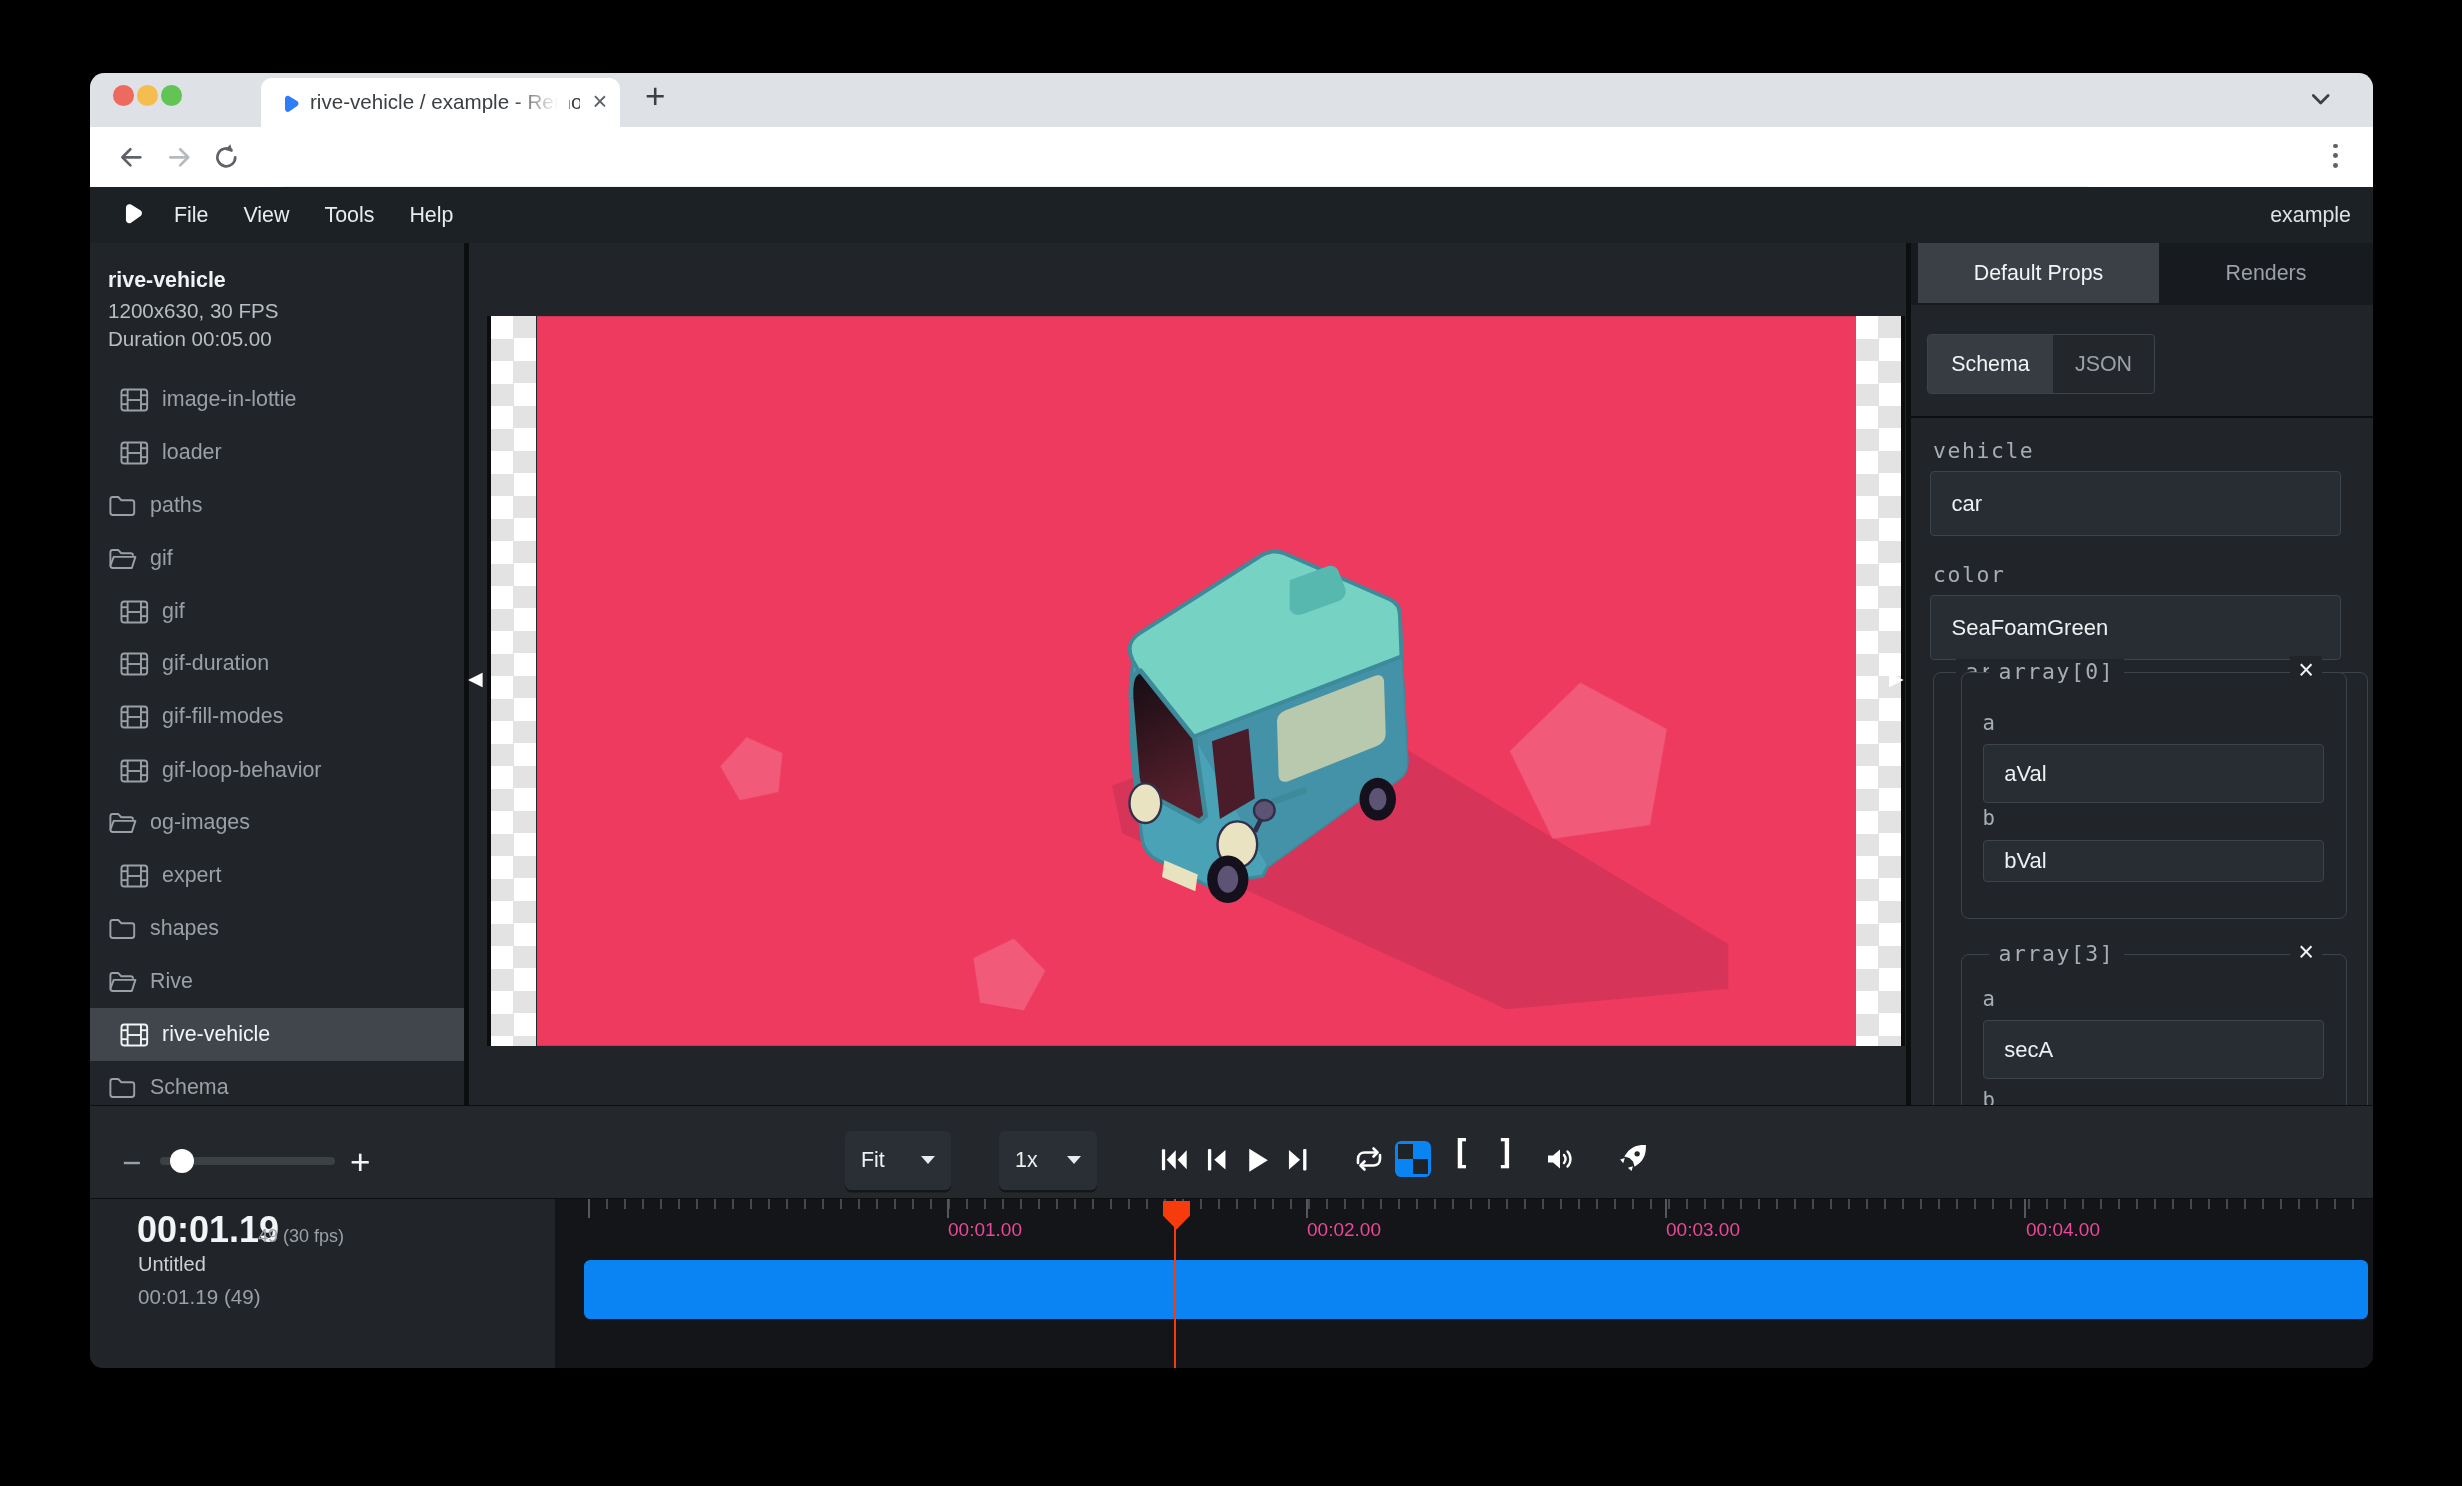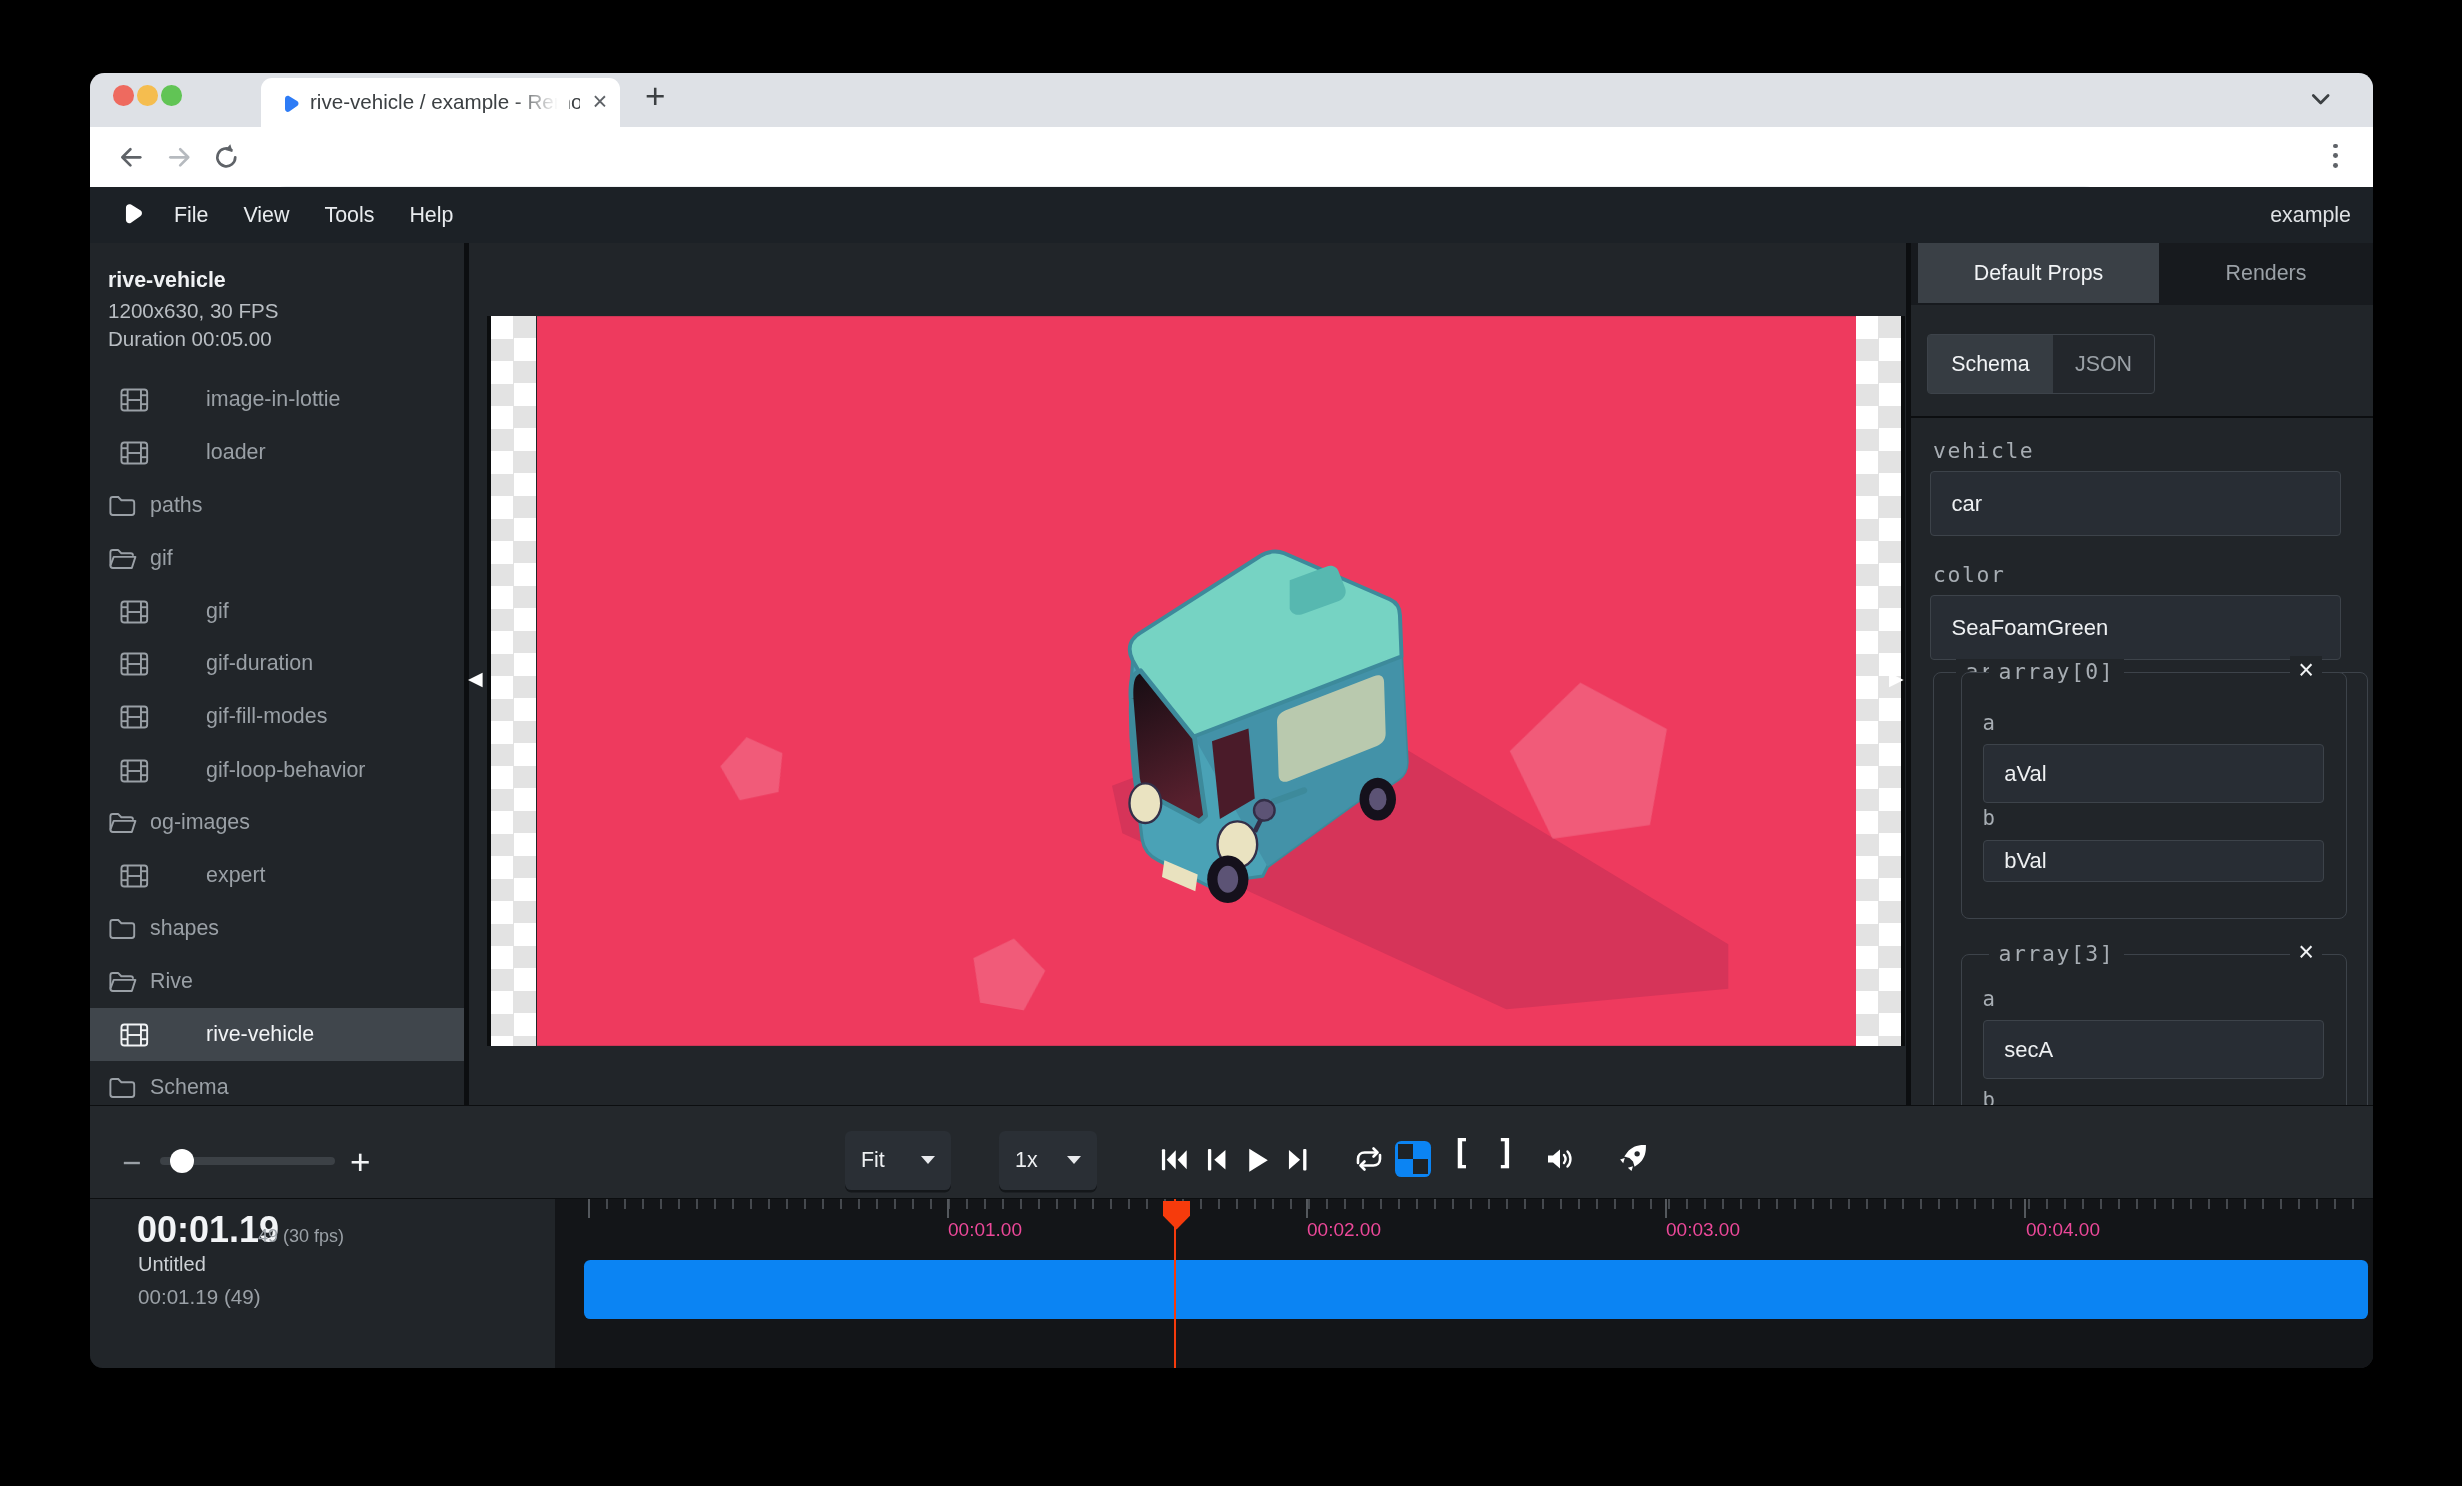--- a/index.html
+++ b/index.html
@@ -27,21 +27,21 @@
     display:flex; align-items:center; color:#e8ebee; font-size:21.4px; }
   .menu-item { padding:4.8px 0; margin-right:35px; cursor:default;text-align:center; }
   
   .pane { position:absolute; top:170px; bottom:263px; background:#212529; }
   .vline { position:absolute; top:170px; height:862px; width:5.6px; background:#0c0e10; }
   
   .srow { position:absolute; left:0; width:374px; height:53px; display:flex; align-items:center;
     color:#9aa0a6; font-size:21.4px; }
   .srow.sel { background:#40464c; color:#f2f4f6; }
   .srow .sic { width:28.6px; margin-right:13.5px; display:flex; }
-  .srow.film { padding-left:30px;gap:44px; }
+  .srow.film { padding-left:30px; }
   .srow.folder { padding-left:18px; }
   .slab { white-space:nowrap; }
   
   .checker { position:absolute; top:243px; width:45px; height:730px;
     background-image:conic-gradient(#e3e3e3 90deg, #ffffff 90deg 180deg, #e3e3e3 180deg 270deg, #ffffff 270deg);
     background-size:45px 45px; }
   .canvas-edge { position:absolute; top:243px; width:4px; height:730px; background:#0b0d0e; }
   .collapse { position:absolute; color:#fff; font-size:19px; line-height:19px; cursor:pointer; }
   
   .ptab { position:absolute; top:170px; height:60px; display:flex; align-items:center;

